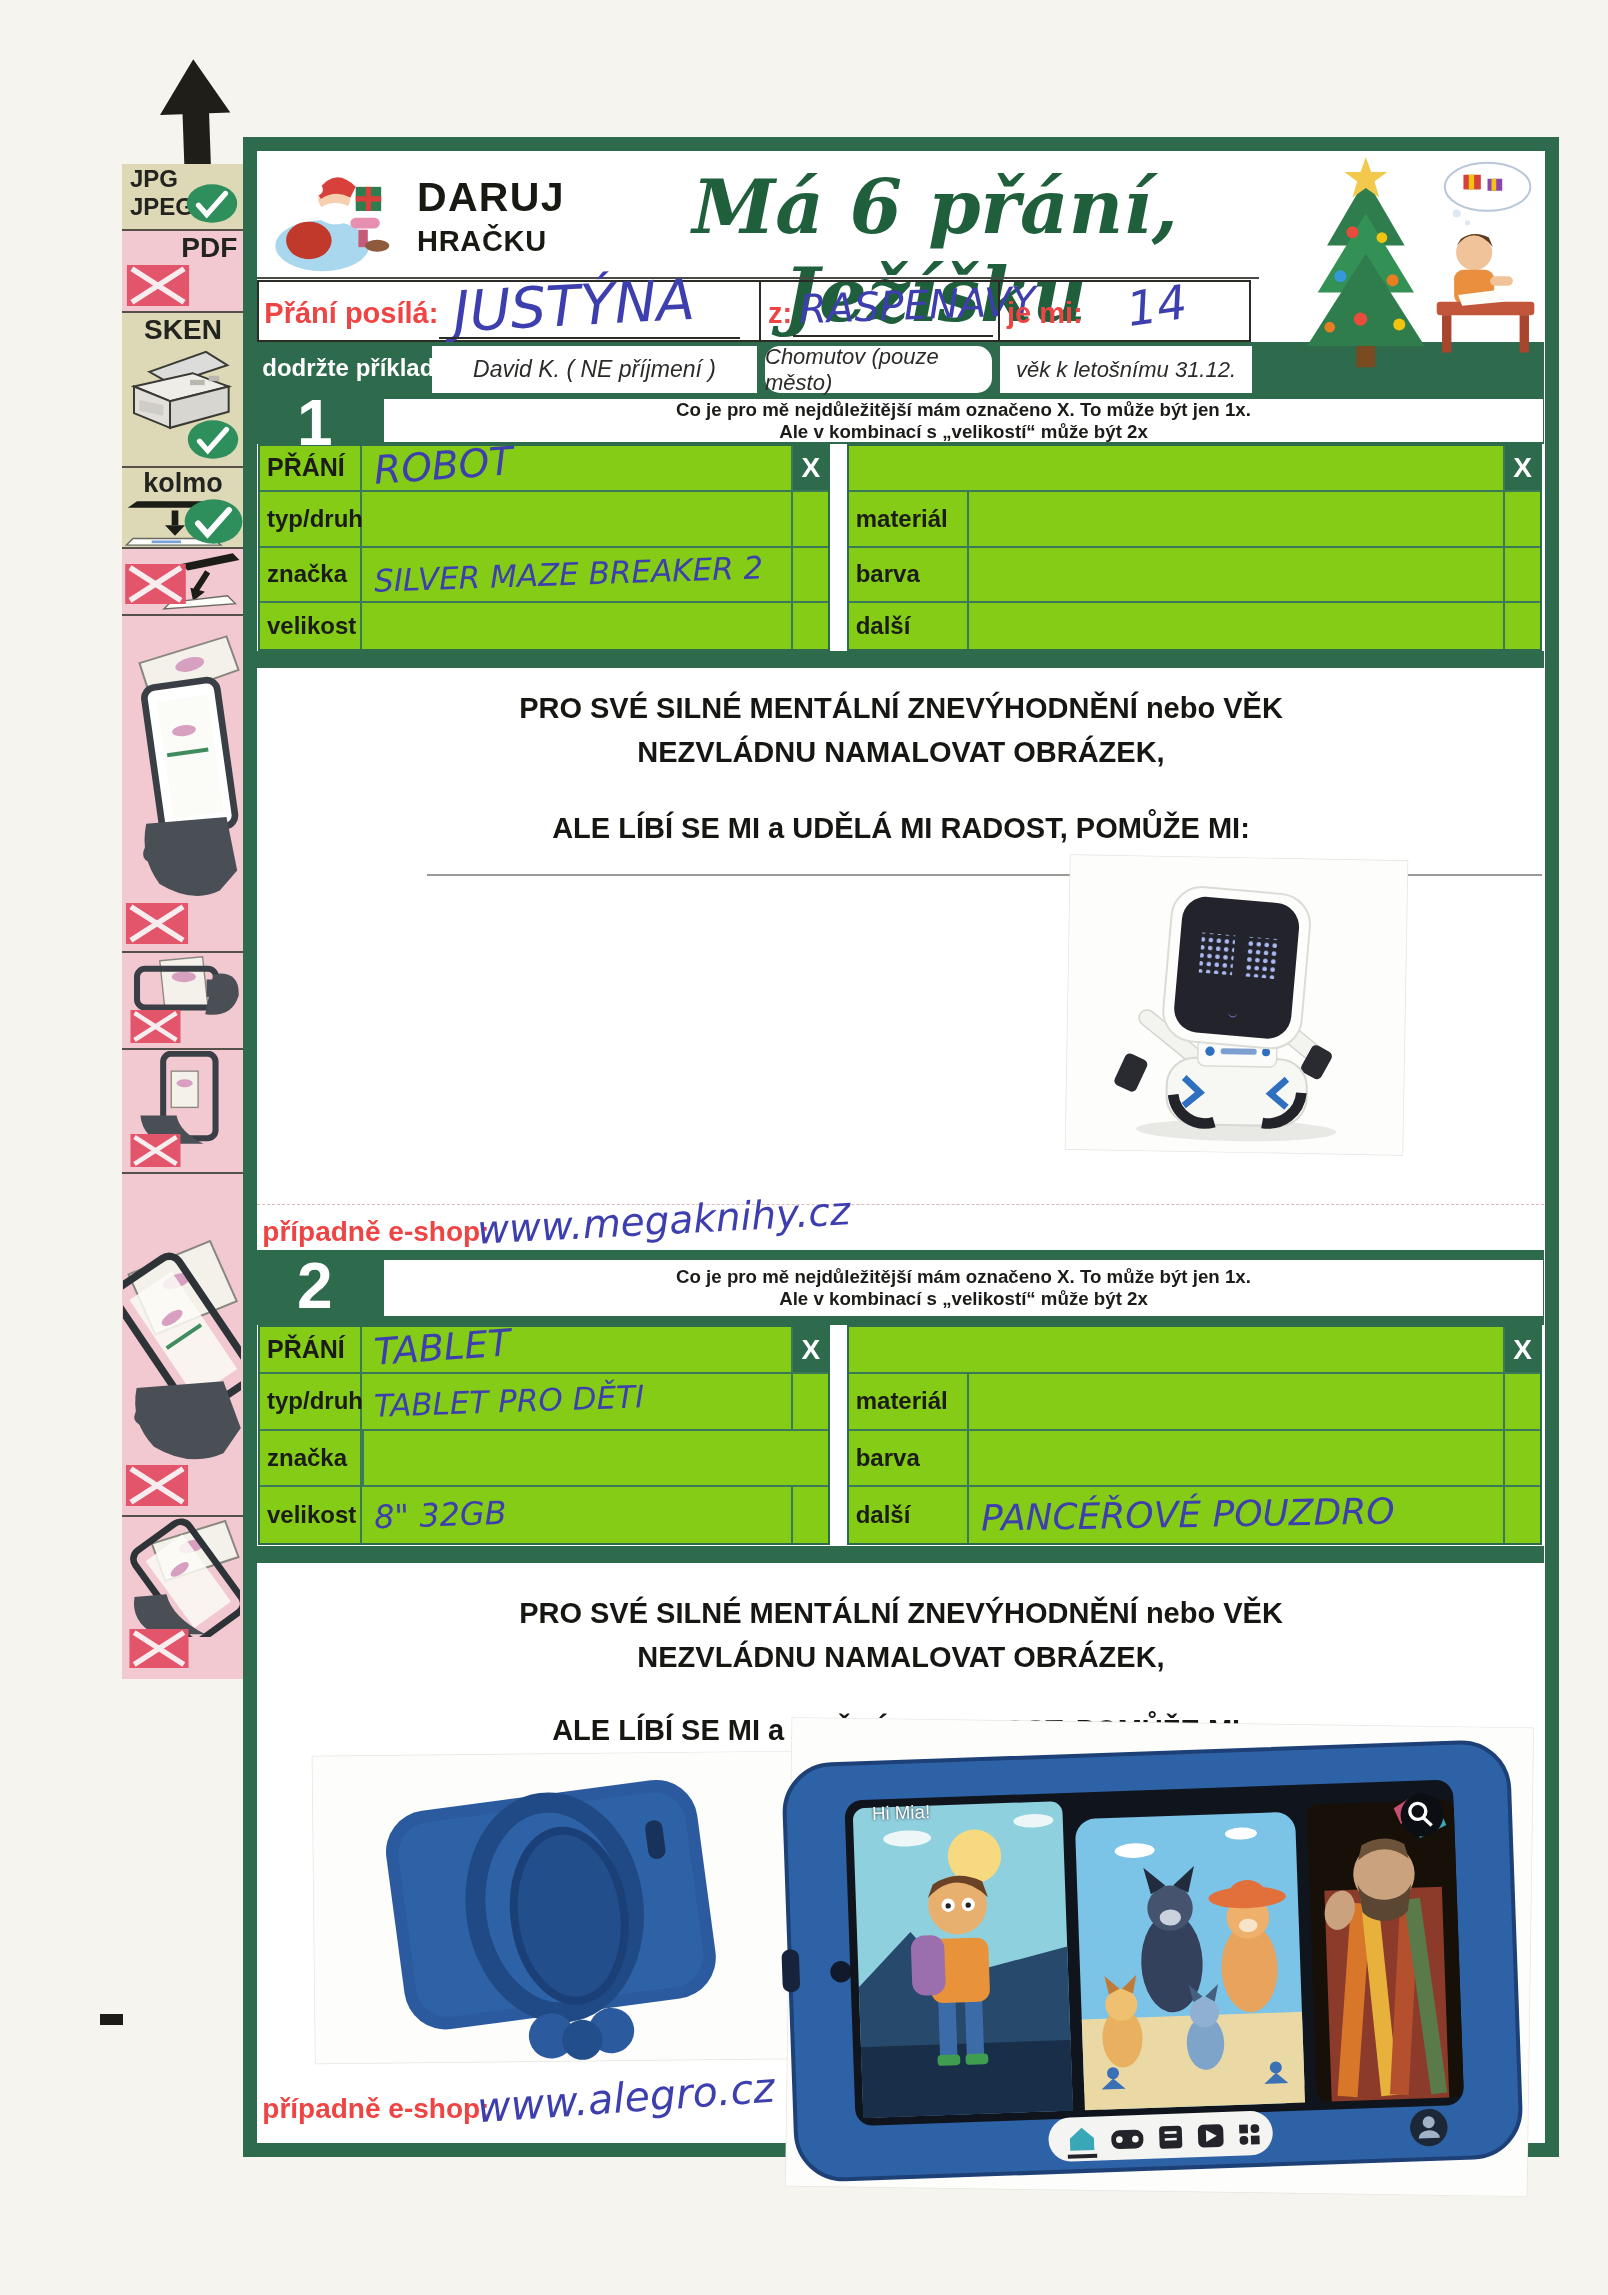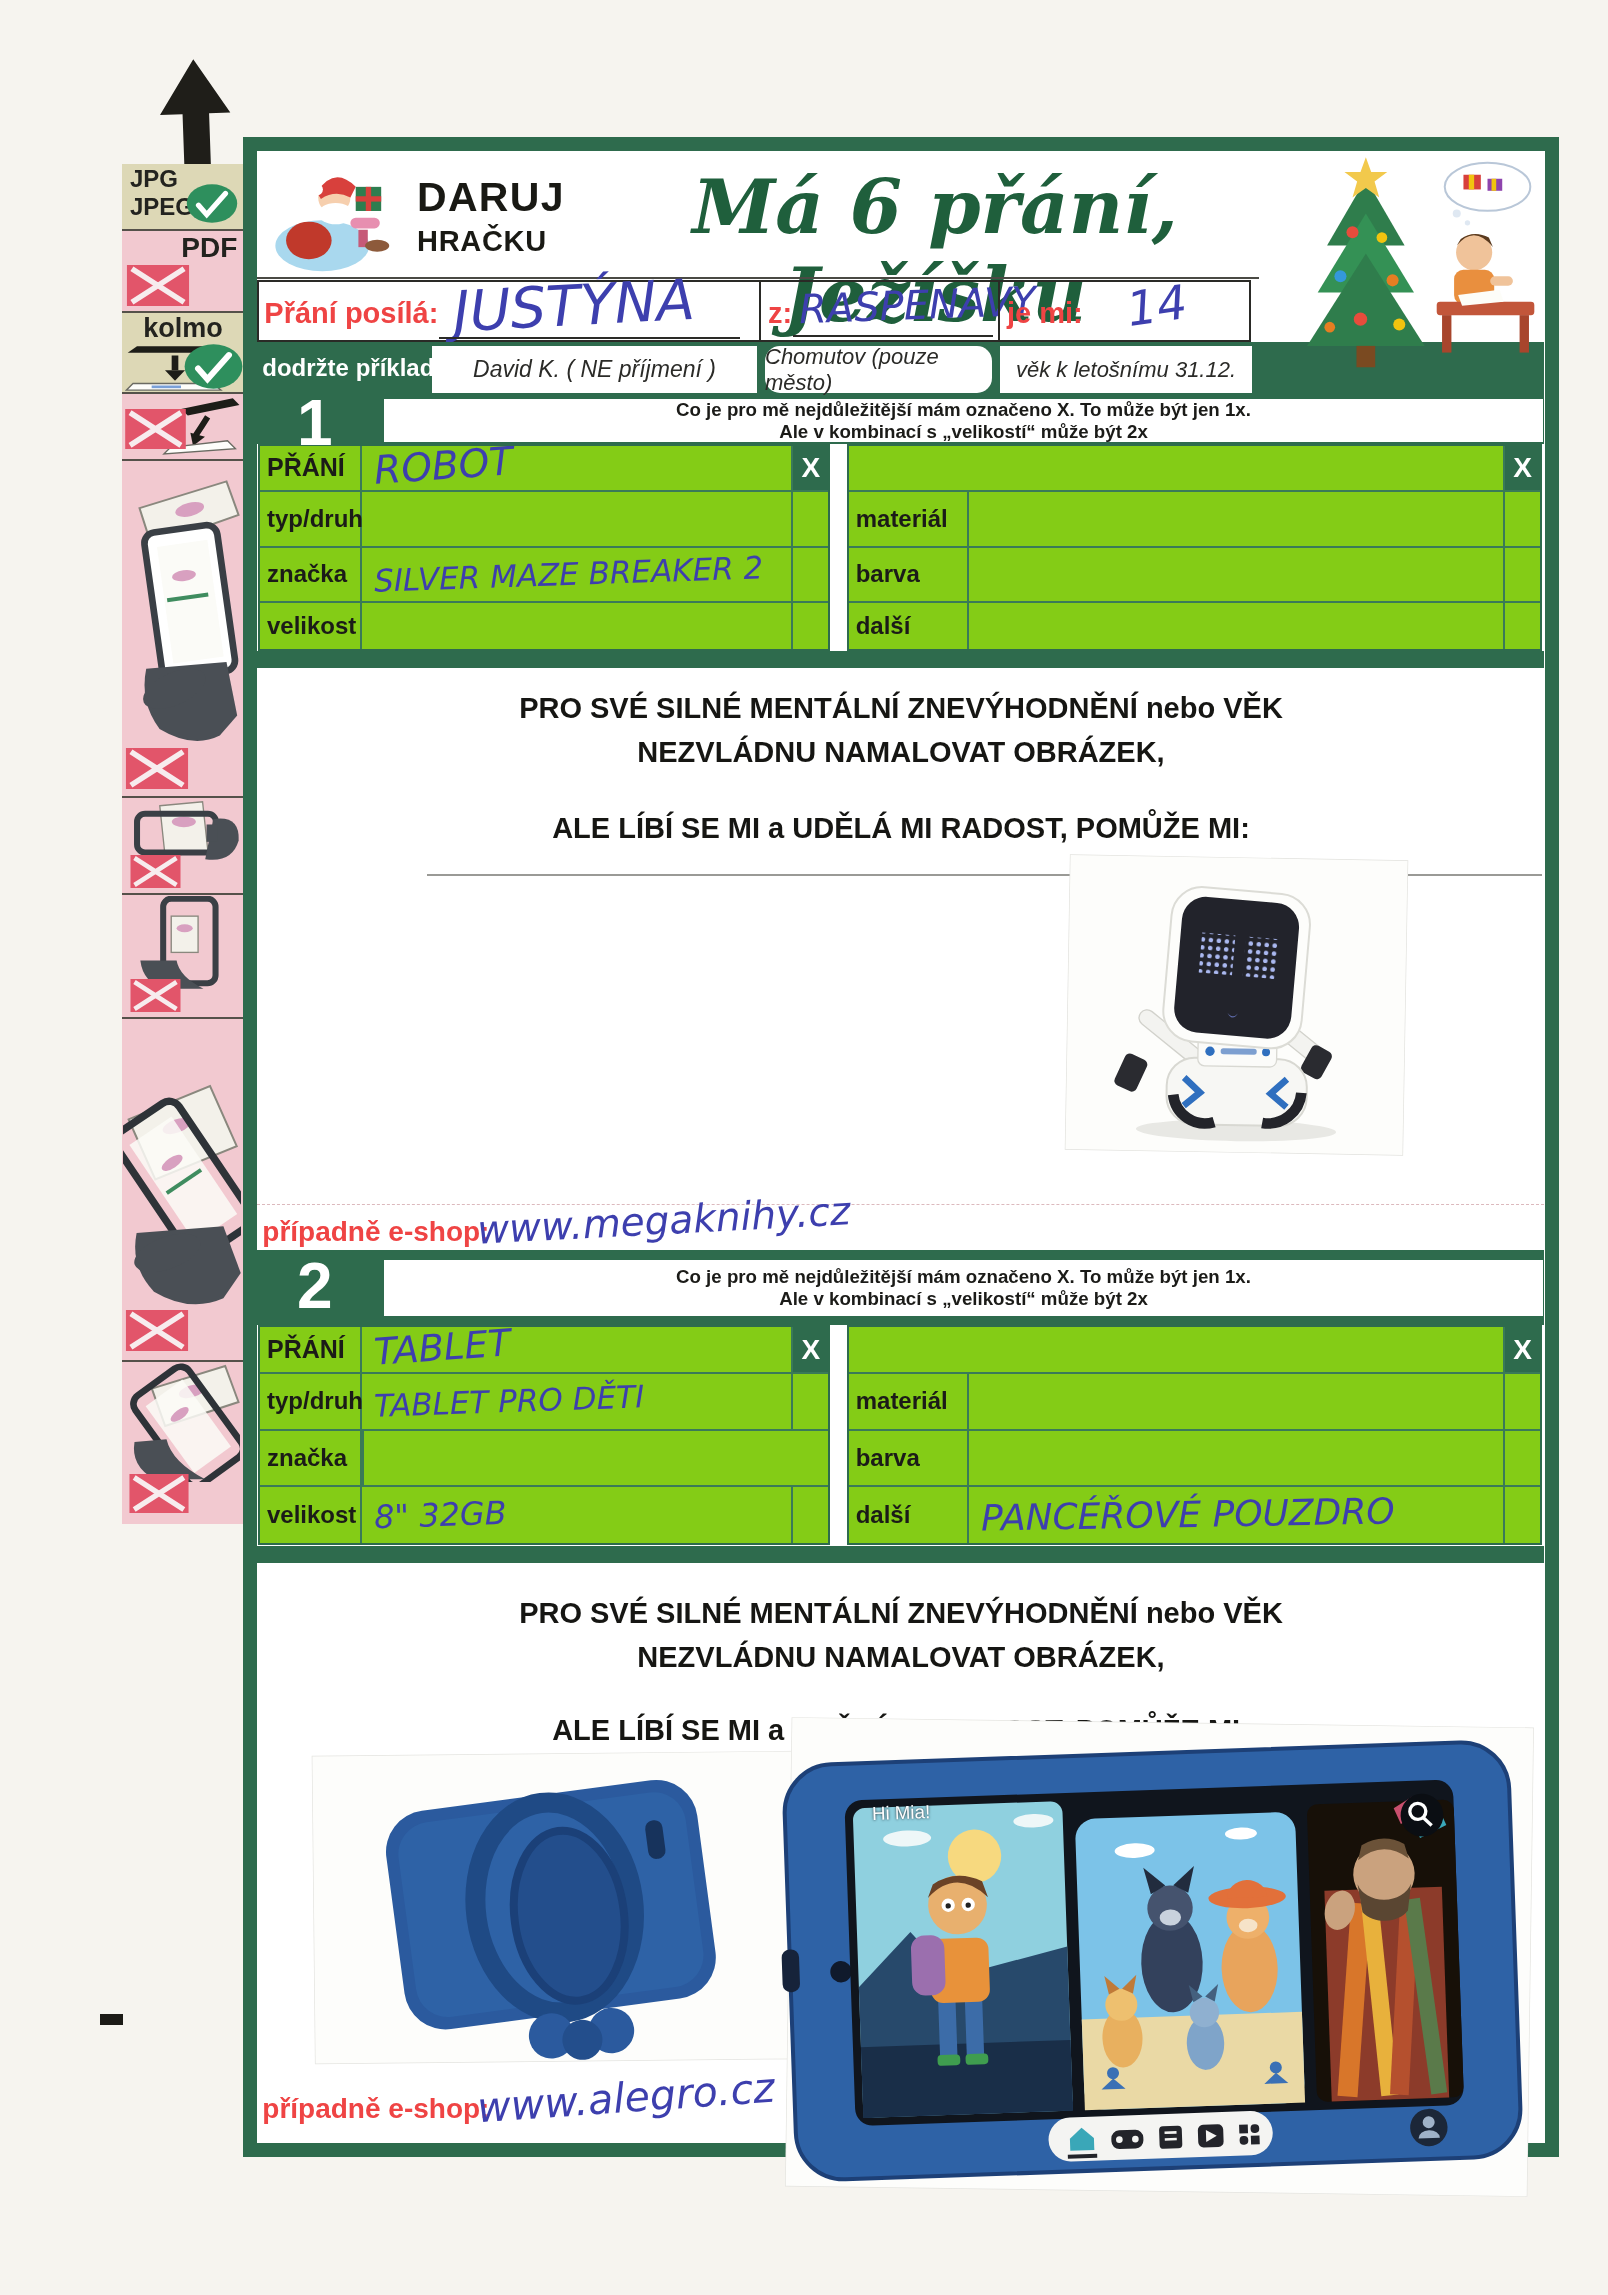--- a/index.html
+++ b/index.html
@@ -57,20 +57,40 @@
     <div class="sb-cell pink" style="height:82px;">
       <div class="abs sb-label" style="right:6.7px;top:1.3px;font-size:28px;">PDF</div>
       <div class="crosswrap" style="left:4px;bottom:2.7px;">
         <svg width="64" height="41" viewBox="0 0 100 66">
             <rect width="100" height="66" fill="#e2556a"></rect>
             <path d="M8 6 L92 60 M92 6 L8 60" stroke="#f7ecee" stroke-width="9"></path>
           </svg>
       </div>
     </div>
 
+    <div class="sb-cell beige" style="height:155px;">
+      <div class="abs sb-label" style="left:50%;transform:translateX(-50%);top:1.3px;font-size:28px;">SKEN</div>
+      <div class="abs" style="left:4px;top:32px;">
+        <svg width="110" height="87" viewBox="0 0 165 130">
+          <polygon points="35,40 120,10 152,30 67,58" fill="#dcdcda" stroke="#3a3a34" stroke-width="3"></polygon>
+          <polygon points="12,62 100,42 154,62 66,84" fill="#efede8" stroke="#3a3a34" stroke-width="3"></polygon>
+          <polygon points="12,62 66,84 66,124 12,102" fill="#e2e0da" stroke="#3a3a34" stroke-width="3"></polygon>
+          <polygon points="66,84 154,62 154,100 66,124" fill="#d8d6d0" stroke="#3a3a34" stroke-width="3"></polygon>
+          <rect x="20" y="78" width="36" height="16" fill="#cfcdc6" transform="skewY(12)"></rect>
+          <rect x="96" y="52" width="22" height="8" fill="#b9b7b0"></rect>
+            <rect x="124" y="46" width="16" height="8" fill="#b9b7b0"></rect>
+        </svg>
+      </div>
+      <div class="checkwrap" style="right:2.7px;bottom:4px;">
+        <svg width="56" height="41" viewBox="0 0 90 70">
+            <ellipse cx="45" cy="35" rx="43" ry="33" fill="#2e8f5d"></ellipse>
+            <path d="M22 38 l14 16 l32 -36" stroke="#fff" stroke-width="9" fill="none" stroke-linecap="round"></path>
+          </svg>
+      </div>
+    </div>
 
 
     <div class="sb-cell beige" style="height:81px;">
       <div class="abs sb-label" style="left:50%;transform:translateX(-50%);top:0px;font-size:27px;">kolmo</div>
       <div class="abs" style="left:2.7px;top:29px;">
         <svg width="100" height="51" viewBox="0 0 150 76">
           <polygon points="18,6 132,6 146,16 4,16" fill="#1d1d18"></polygon>
           <rect x="70" y="20" width="10" height="22" fill="#1d1d18"></rect>
           <polygon points="60,42 90,42 75,58" fill="#1d1d18"></polygon>
           <polygon points="12,62 132,62 144,72 2,72" fill="#fdfdfa" stroke="#6a6a62" stroke-width="2"></polygon>

